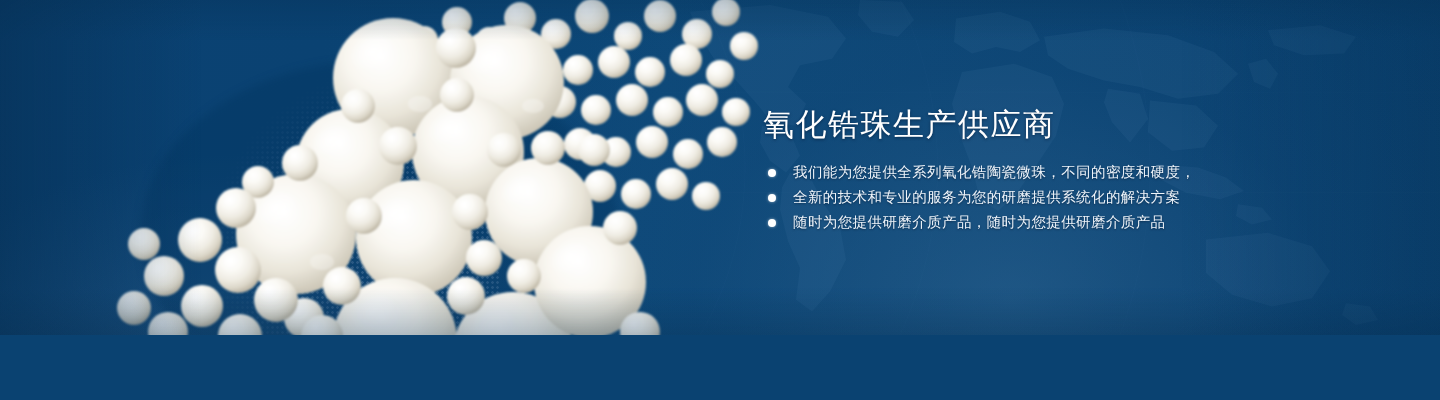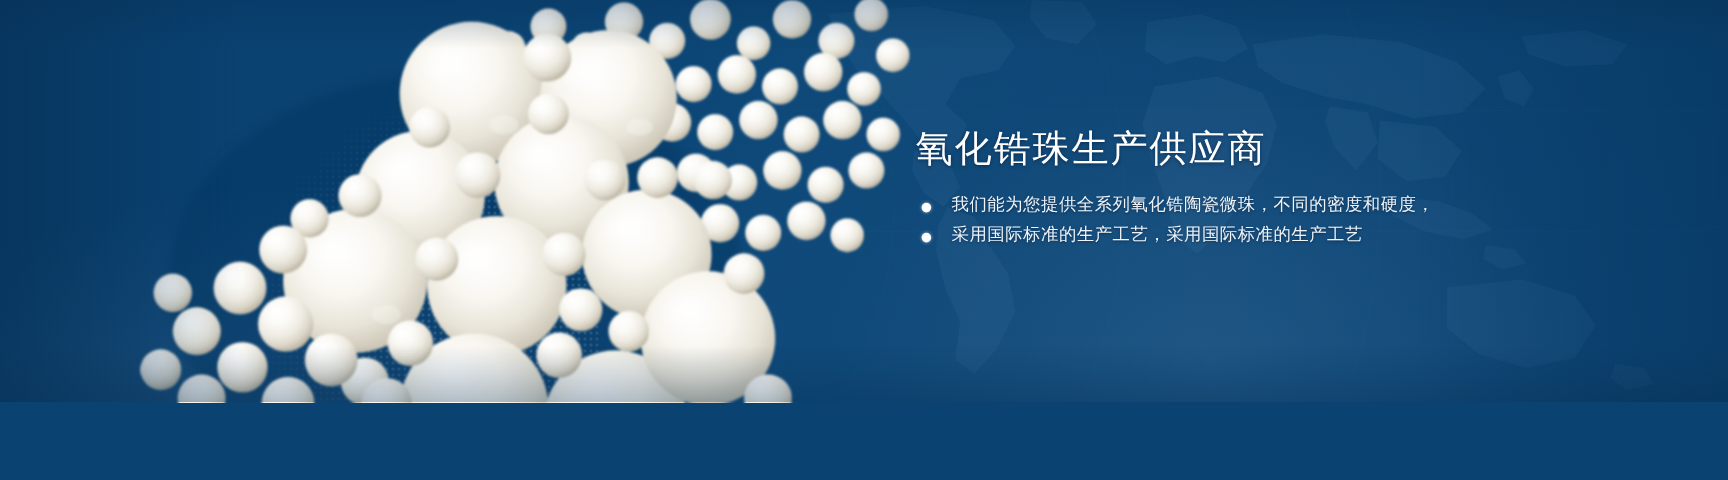--- a/index.html
+++ b/index.html
@@ -100,21 +100,20 @@
     font-weight: 400;
     margin: 0 0 16px 0;
     text-shadow: 0 1px 3px rgba(0,20,45,0.55);
     white-space: nowrap;
   }
 
   .bullets {
     list-style: none;
     margin: 0;
     padding: 0;
-    font-family: Liberation Mono, monospace;
   }
   .bullet {
     position: relative;
     padding-left: 30px;
     color: #eef4fa;
     font-size: 14.5px;
     line-height: 25px;
     letter-spacing: 0.4px;
     text-shadow: 0 1px 2px rgba(0,18,40,0.5);
   }
@@ -392,22 +391,26 @@
 
     <h1 class="headline">氧化锆珠生产供应商</h1>
 
     <ul class="bullets">
 
       <li class="bullet">
         <span class="dot"></span>
         <span>我们能为您提供全系列氧化锆陶瓷微珠，不同的密度和硬度，</span>
       </li>
 
-
       <li class="bullet">
         <span class="dot"></span>
-        <span>采用国际标准的生产工艺，采用国际标准的生产工艺</span>
+        <span>全新的技术和专业的服务为您的研磨提供系统化的解决方案</span>
+      </li>
+
+      <li class="bullet">
+        <span class="dot"></span>
+        <span>随时为您提供研磨介质产品，随时为您提供研磨介质产品</span>
       </li>
 
     </ul>
   </div>
 
 </div>
 
 </body></html>

